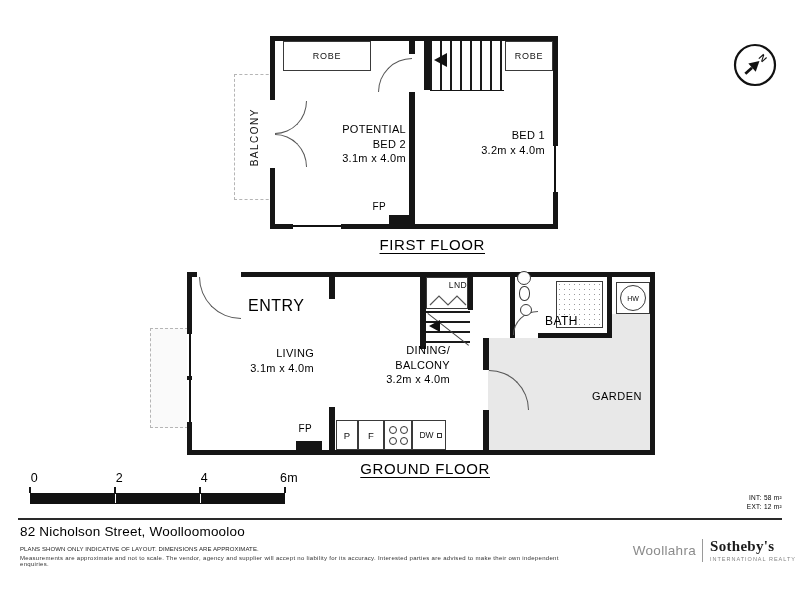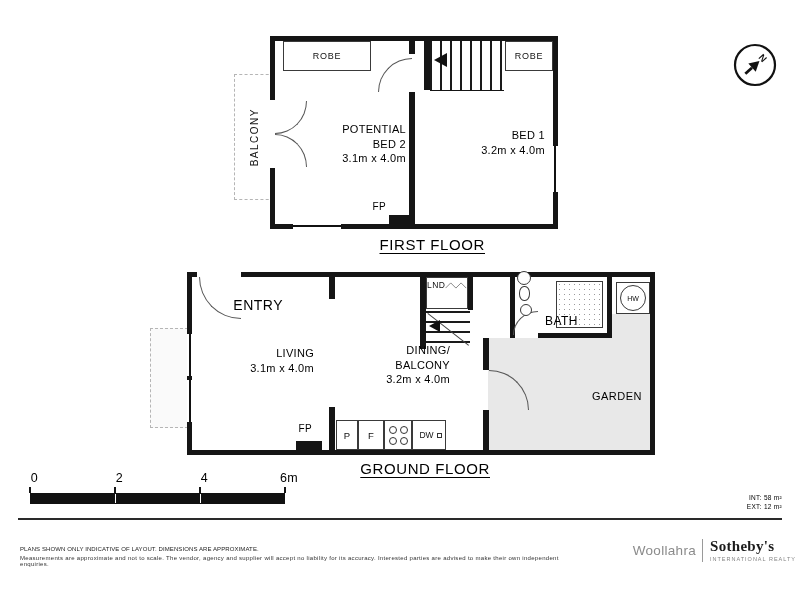--- a/index.html
+++ b/index.html
@@ -86,34 +86,34 @@
   <div class="lbl title" style="left:335px;top:236px;width:150px">FIRST FLOOR</div>
 
   <div class="dash" style="left:150px;top:328px;width:38px;height:100px;border-right:none;background:#fafafa"></div>
   <div class="outline" style="left:187px;top:272px;width:468px;height:183px"></div>
 
   <div class="abs" style="left:488px;top:338px;width:162px;height:112px;background:#e8e8e8"></div>
   <div class="abs" style="left:612px;top:314px;width:38px;height:26px;background:#e8e8e8"></div>
 
   <div class="abs" style="left:197px;top:272px;width:44px;height:5px;background:#fff"></div>
   <div class="arc arc-bl" style="left:199px;top:277px;width:42px;height:42px"></div>
-  <div class="lbl" style="left:227px;top:297px;width:56px;font-size:14px;letter-spacing:.5px">ENTRY</div>
+  <div class="lbl" style="left:248px;top:297px;width:56px;font-size:16px;letter-spacing:.5px">ENTRY</div>
 
   <div class="win-v" style="left:187px;top:334px;width:5px;height:42px"></div>
   <div class="win-v" style="left:187px;top:380px;width:5px;height:42px"></div>
 
   <div class="wall" style="left:329px;top:277px;width:6px;height:22px"></div>
   <div class="wall" style="left:329px;top:407px;width:6px;height:43px"></div>
 
   <div class="lbl" style="left:284px;top:423px;width:28px;font-size:10px">FP</div>
   <div class="wall" style="left:296px;top:441px;width:26px;height:9px"></div>
 
   <div class="wall" style="left:420px;top:277px;width:6px;height:72px"></div>
   <div class="wall" style="left:468px;top:277px;width:5px;height:33px"></div>
-  <div class="thinbox" style="left:426px;top:277px;width:42px;height:32px;display:flex;flex-direction:row;align-items:flex-start;justify-content:space-between;padding:2px 0">
+  <div class="thinbox" style="left:426px;top:277px;width:42px;height:32px;display:flex;flex-direction:column;align-items:flex-end;justify-content:space-between;padding:2px 0">
     <span style="font-size:8.5px;letter-spacing:.4px">LND</span>
     <svg width="38" height="11" viewBox="0 0 38 11">
         <path d="M1 10 L10 1 L19 10 L28 1 L37 10" fill="none" stroke="#555" stroke-width="1.2"></path>
       </svg>
   </div>
   <div class="treads-h" style="left:426px;top:311px;width:44px;height:38px"></div>
   <div class="abs" style="left:428px;top:313px;width:52px;height:1.3px;background:#444;transform:rotate(38deg);transform-origin:0 0"></div>
   <div class="tri-left" style="left:429px;top:320px;border-top:6px solid transparent;border-bottom:6px solid transparent;border-right:11px solid #111"></div>
 
   <div class="wall" style="left:510px;top:277px;width:5px;height:61px"></div>
@@ -174,20 +174,21 @@
   <div class="wall" style="left:199px;top:487px;width:1.5px;height:6px"></div>
   <div class="wall" style="left:284px;top:487px;width:1.5px;height:6px"></div>
   <div class="abs" style="left:30px;top:493px;width:255px;height:11px;border:1px solid #111;background:repeating-linear-gradient(90deg,#111 0 41.6px,#fff 41.6px 42.5px)"></div>
 
   <div class="lbl" style="left:690px;top:493px;width:92px;text-align:right;font-size:6.5px;line-height:9px">
     <div>INT: 58 m²</div>
     <div>EXT: 12 m²</div>
   </div>
 
   <div class="abs" style="left:18px;top:518px;width:764px;height:1.6px;background:#2a2a2a"></div>
+  <div class="lbl" style="left:20px;top:524px;width:420px;text-align:left;font-size:13.5px;letter-spacing:.2px">82 Nicholson Street, Woolloomooloo</div>
   <div class="lbl" style="left:20px;top:546px;width:520px;text-align:left;font-size:6px;color:#222;letter-spacing:.1px">PLANS SHOWN ONLY INDICATIVE OF LAYOUT. DIMENSIONS ARE APPROXIMATE.</div>
   <div class="lbl" style="left:20px;top:555px;width:560px;text-align:left;font-size:6px;color:#333">Measurements are approximate and not to scale. The vendor, agency and supplier will accept no liability for its accuracy. Interested parties are advised to make their own independent enquiries.</div>
 
   <div class="lbl" style="left:612px;top:543px;width:84px;text-align:right;font-size:13.5px;color:#8b8b8b">Woollahra</div>
   <div class="abs" style="left:702px;top:539px;width:1.2px;height:23px;background:#9a9a9a"></div>
   <div class="lbl serif" style="left:710px;top:538px;width:84px;text-align:left;font-size:15px;font-weight:bold;color:#1c1c1c">Sotheby's</div>
   <div class="lbl" style="left:710px;top:556px;width:96px;text-align:left;font-size:5.5px;letter-spacing:1px;color:#858585">INTERNATIONAL REALTY</div>
 
 </div>
 

